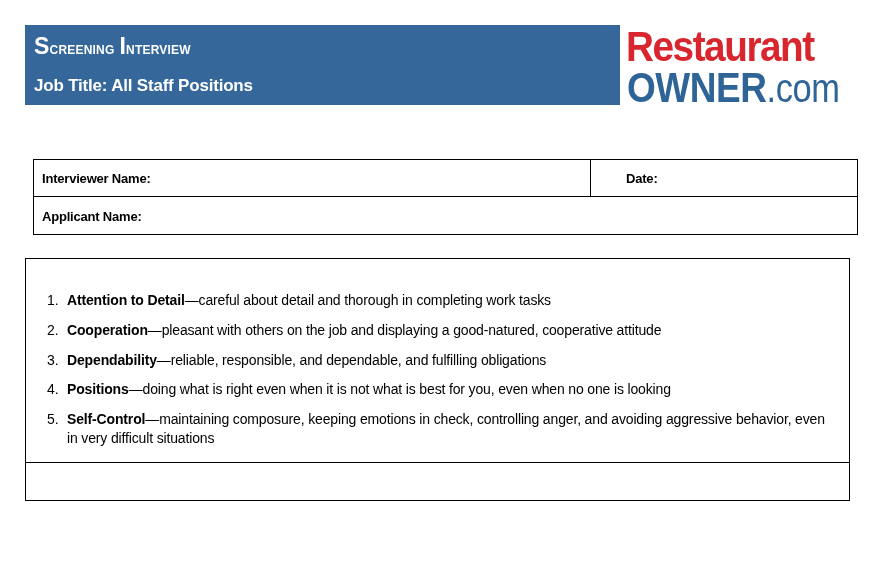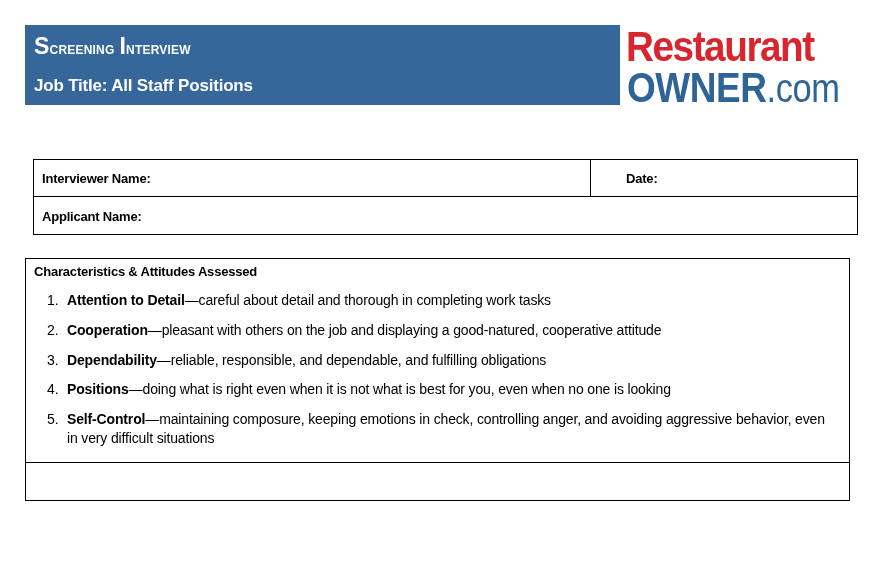--- a/index.html
+++ b/index.html
@@ -222,21 +222,20 @@
     <input class="field-input" style="left: 132px; top: 9px; width: 415px; height: 18px;" type="text" value="">
     <div class="info-col-divider"></div>
     <span class="field-label" style="left:565px; top:11px;padding-left:27px;">Date:</span>
     <input class="field-input" style="left: 607px; top: 9px; width: 205px; height: 18px;" type="text" value="">
   </div>
   <span class="field-label" style="left:8px; top:49px;">Applicant Name:</span>
   <input class="field-input" style="left: 125px; top: 47px; width: 685px; height: 18px;" type="text" value="">
 </div>
 
 <div class="traits-table">
-  <div class="traits-heading">Characteristics &amp; Attitudes Assessed</div>
 
   <div class="trait-item" style="top:32px;">
     <span class="trait-num">1.</span>
     <span class="trait-body"><span class="trait-name">Attention to Detail</span><span>—careful about detail and thorough in completing work tasks</span></span>
   </div>
 
   <div class="trait-item" style="top:62px;">
     <span class="trait-num">2.</span>
     <span class="trait-body"><span class="trait-name">Cooperation</span><span>—pleasant with others on the job and displaying a good-natured, cooperative attitude</span></span>
   </div>

